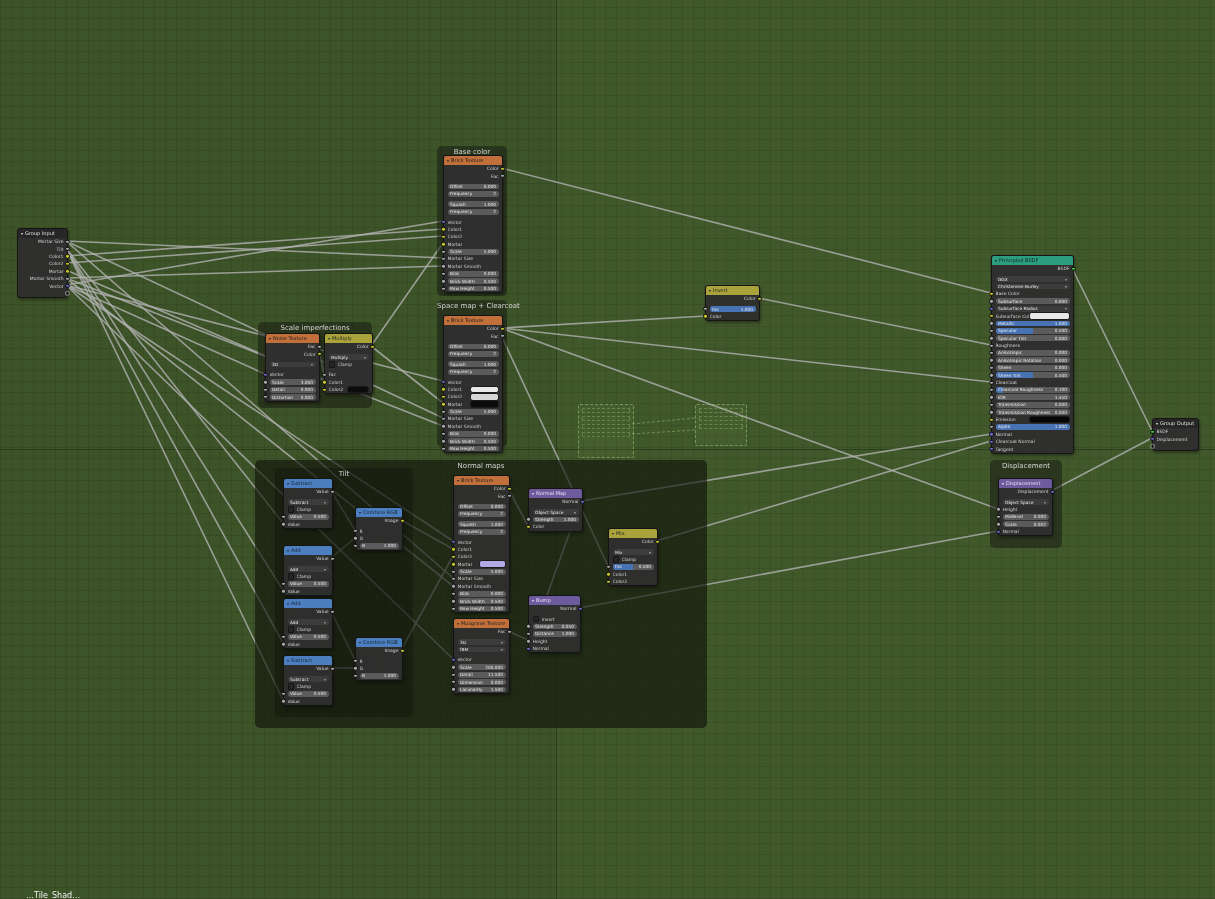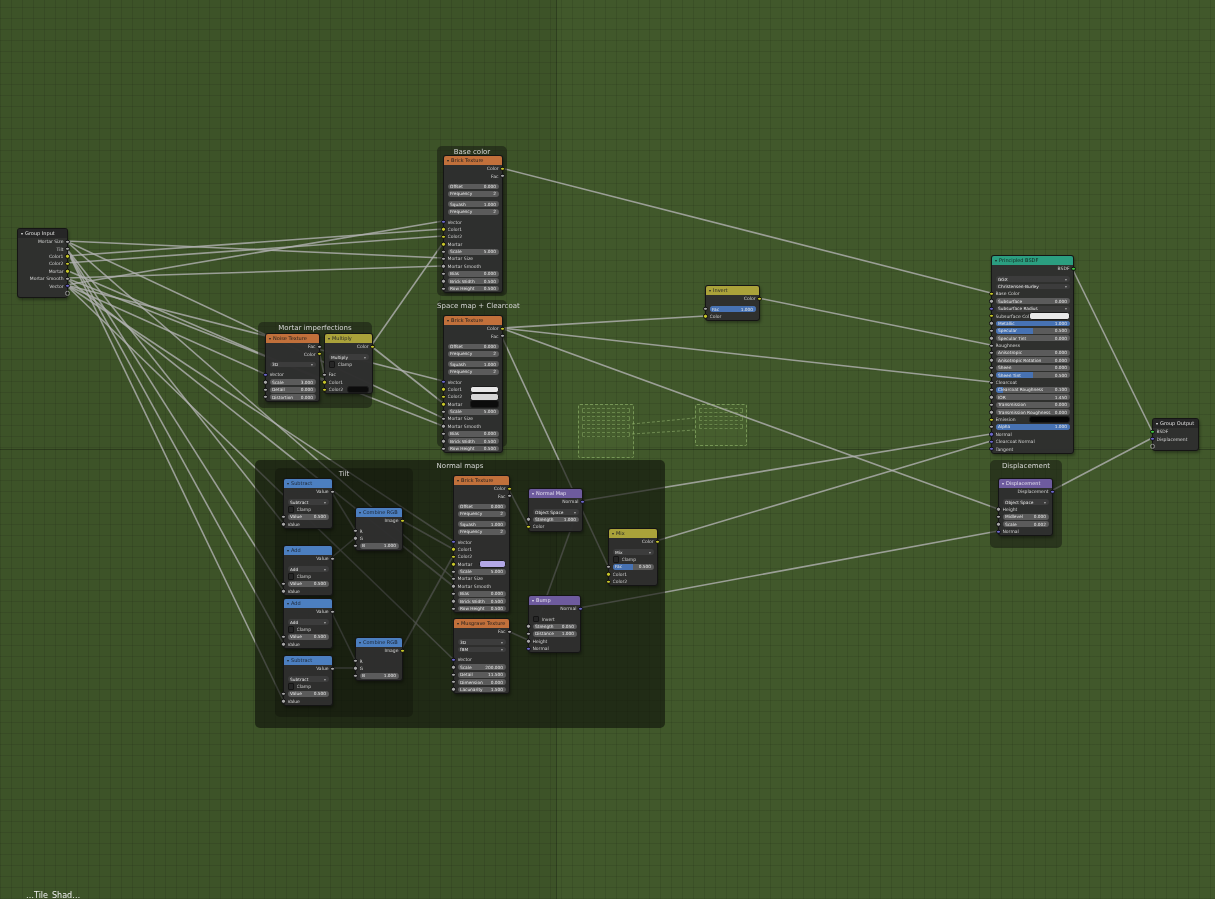--- a/index.html
+++ b/index.html
@@ -95,23 +95,23 @@
       <line class="ghostwire" x1="632" y1="434" x2="695" y2="430"></line>
     </svg>
   <div id="layer-frames">
       <div class="frame" style="left: 437px; top: 146px; width: 70px; height: 150px; background: rgba(24, 27, 19, 0.55);">
         <div class="frame-label">Base color</div>
       </div>
       <div class="frame" style="left: 437px; top: 300px; width: 70px; height: 147px; background: rgba(24, 27, 19, 0.55);">
         <div class="frame-label">Space map + Clearcoat</div>
       </div>
       <div class="frame" style="left: 258px; top: 322px; width: 114px; height: 86px; background: rgba(24, 27, 19, 0.55);">
-        <div class="frame-label">Mortar imperfections</div>
-      </div>
-      <div class="frame" style="left: 255px; top: 460px; width: 410px; height: 268px; background: rgba(14, 18, 10, 0.62);">
+        <div class="frame-label">Scale imperfections</div>
+      </div>
+      <div class="frame" style="left: 255px; top: 460px; width: 452px; height: 268px; background: rgba(14, 18, 10, 0.62);">
         <div class="frame-label">Normal maps</div>
       </div>
       <div class="frame" style="left: 275px; top: 468px; width: 138px; height: 249px; background: rgba(0, 0, 0, 0.22);">
         <div class="frame-label">Tilt</div>
       </div>
       <div class="frame" style="left: 990px; top: 460px; width: 72px; height: 88px; background: rgba(24, 27, 19, 0.55);">
         <div class="frame-label">Displacement</div>
       </div>
     </div>
   <div id="layer-ghosts">

